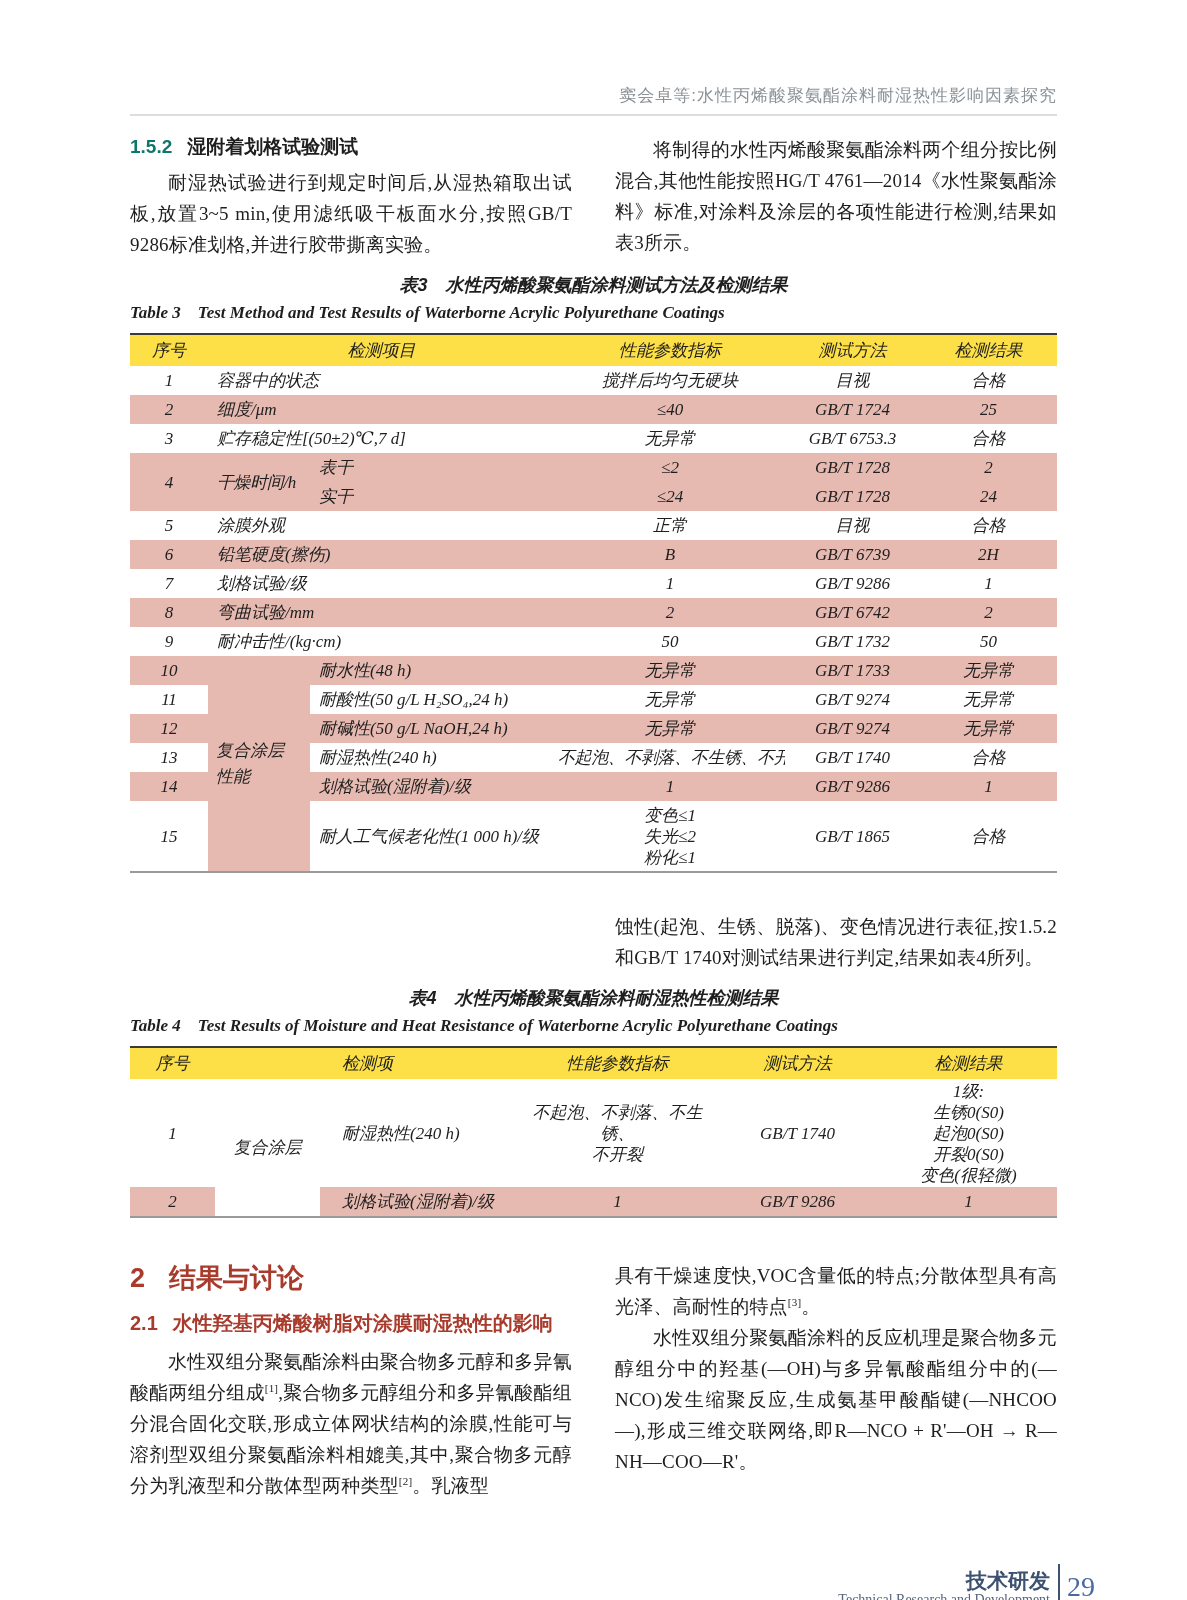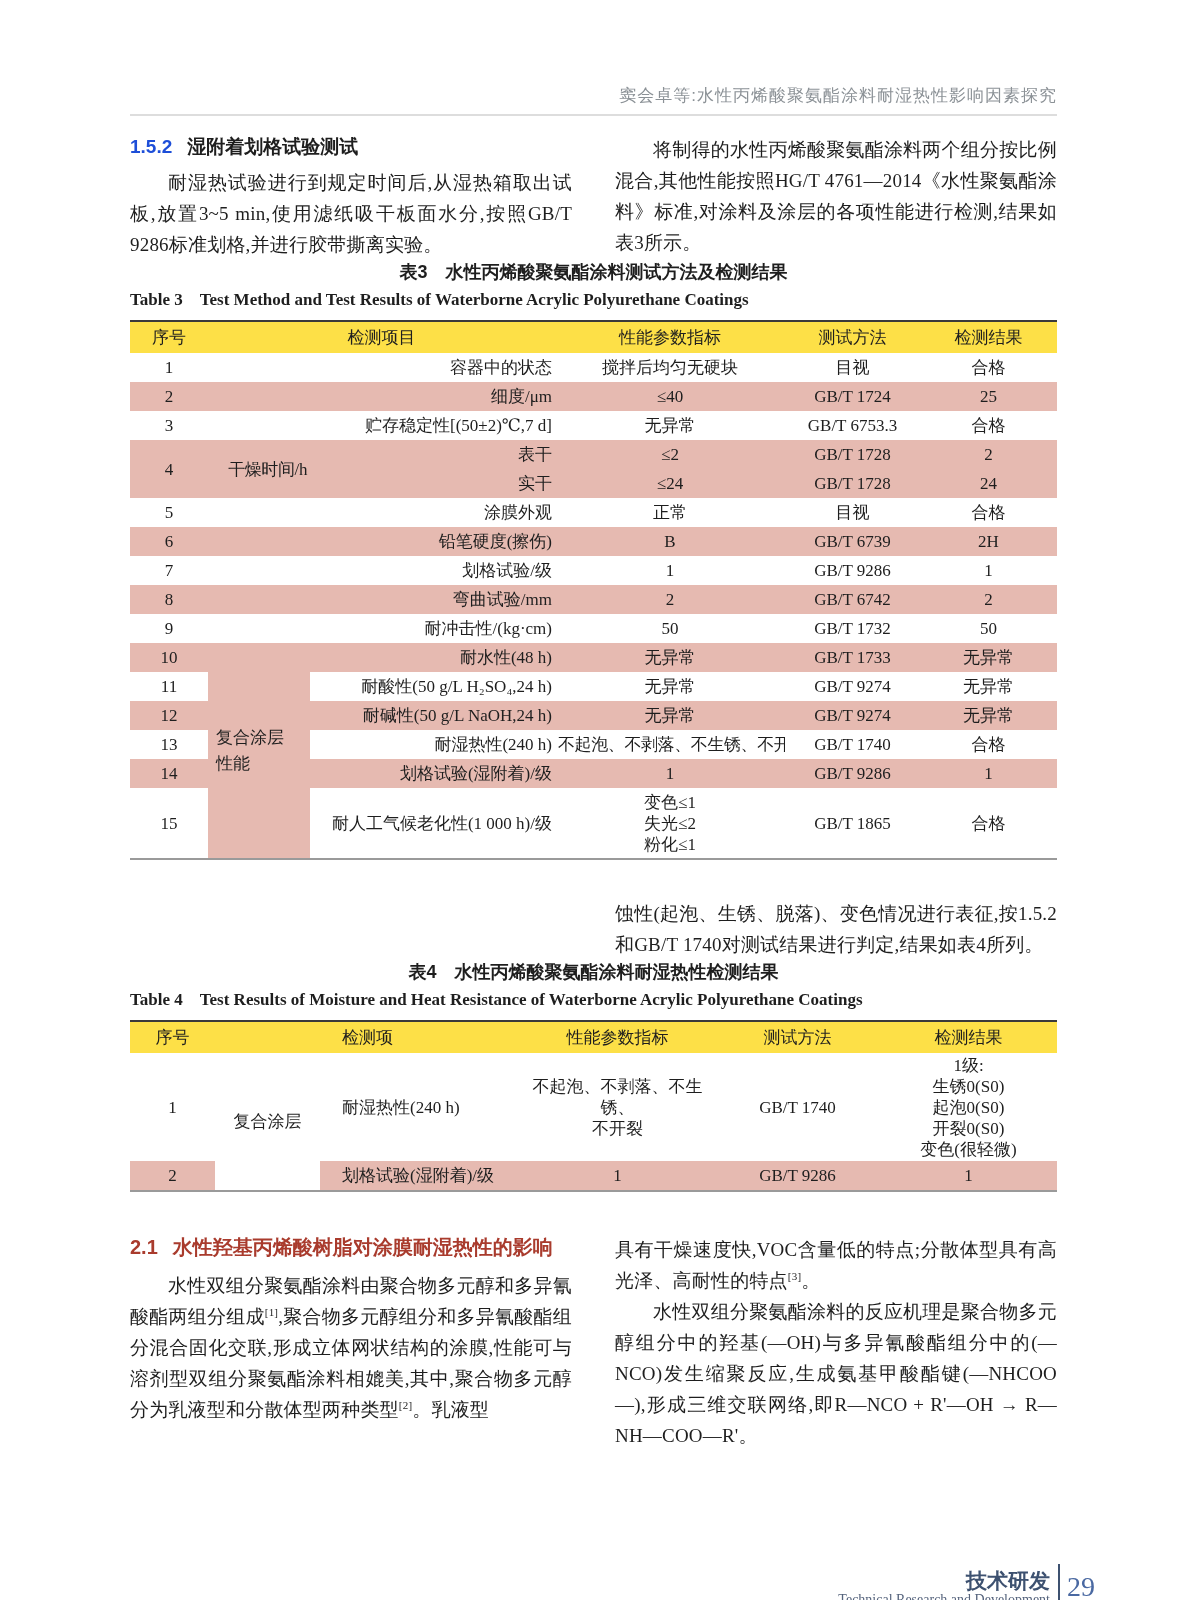--- a/index.html
+++ b/index.html
@@ -8,42 +8,42 @@
   .content{position:absolute;left:130px;top:0;width:927px;}
   .runhead{margin-top:84px;text-align:right;font-size:17px;color:#8b9196;letter-spacing:1px;
            font-family:"Liberation Sans","DejaVu Sans",sans-serif;}
   .rule{border-bottom:2px solid #dddddd;margin-top:7px;}
   .cols{display:flex;justify-content:space-between;}
   .col{width:442px;}
   p.body{margin:0;font-size:19px;line-height:31px;text-align:justify;letter-spacing:0.2px;}
   .ind{text-indent:2em;}
   sup{font-size:11px;line-height:0;}
   .h3{margin-top:18px;margin-bottom:7px;font-family:"Liberation Sans","DejaVu Sans",sans-serif;font-size:19px;}
-  .h3 .num{color:#1d4ed8;font-weight:bold;margin-right:15px;}
+  .h3 .num{color:#0f766e;font-weight:bold;margin-right:15px;}
   .h3 .ttl{color:#1e1e1e;font-weight:600;}
   .h2red{font-family:"Liberation Sans","DejaVu Sans",sans-serif;font-size:20px;font-weight:bold;
          color:#a93b2d;margin:0 0 9px 0;}
   .h2red .num{margin-right:15px;}
   .h1red{font-family:"Liberation Sans","DejaVu Sans",sans-serif;font-size:27px;font-weight:bold;
          color:#a93b2d;margin:0 0 14px 0;}
   .h1red .num{margin-right:24px;}
   .mt24{margin-top:24px;}
   .mt42{margin-top:42px;}
-  .tblock{}
+  .tblock{margin-top:13px;font-style:italic;}
   .ttl-cn{text-align:center;font-family:"Liberation Sans","DejaVu Sans",sans-serif;font-weight:bold;font-size:18px;}
   .ttl-en{text-align:left;font-weight:bold;font-size:17px;margin-top:4px;}
   table.ptable{border-collapse:collapse;table-layout:fixed;width:927px;margin-top:9px;
                border-top:2px solid #3a3a3a;border-bottom:2px solid #9a9a9a;font-size:17px;}
   .ptable td,.ptable th{padding:0 3px;text-align:center;vertical-align:middle;font-weight:normal;
                         height:29px;line-height:21px;overflow:hidden;}
   .ptable thead th{background:#fde047;height:31px;}
   tr.pk td{background:#e6bab1;}
   td.gcell{background:#e6bab1;text-align:left;padding-left:8px;line-height:26px;}
   td.gc4{background:#ffffff;text-align:center;vertical-align:middle;}
-  td.lft{text-align:right;padding-left:9px;}
+  td.lft{text-align:left;padding-left:9px;}
   td.lft4{text-align:left;padding-left:22px;}
   td.nowrap{white-space:nowrap;letter-spacing:-0.4px;}
   tr.tall td{height:70px;}
   tr.tall4 td{height:108px;}
   .footer{position:absolute;top:1564px;right:127px;display:flex;align-items:center;}
   .f-text{text-align:right;margin-right:8px;}
   .f-cn{font-family:"Liberation Sans","DejaVu Sans",sans-serif;font-weight:bold;font-size:21px;
         color:#3d5170;line-height:25px;}
   .f-en{font-size:14px;color:#55637c;line-height:14px;}
   .f-bar{width:2px;height:46px;background:#3d5170;margin-right:7px;}
@@ -269,20 +269,23 @@
             <td>1</td>
             <td>GB/T 9286</td>
             <td>1</td>
           </tr>
         </tbody>
       </table>
     </div>
 
     <div class="cols mt42">
       <div class="col">
+        <div class="h1red">
+          <span class="num">2</span><span>结果与讨论</span>
+        </div>
         <div class="h2red">
           <span class="num">2.1</span><span>水性羟基丙烯酸树脂对涂膜耐湿热性的影响</span>
         </div>
         <p class="body ind"><span>水性双组分聚氨酯涂料由聚合物多元醇和多异氰酸酯两组分组成</span><sup>[1]</sup><span>,聚合物多元醇组分和多异氰酸酯组分混合固化交联,形成立体网状结构的涂膜,性能可与溶剂型双组分聚氨酯涂料相媲美,其中,聚合物多元醇分为乳液型和分散体型两种类型</span><sup>[2]</sup><span>。乳液型</span></p>
       </div>
       <div class="col">
         <p class="body"><span>具有干燥速度快,VOC含量低的特点;分散体型具有高光泽、高耐性的特点</span><sup>[3]</sup><span>。</span></p>
         <p class="body ind">水性双组分聚氨酯涂料的反应机理是聚合物多元醇组分中的羟基(—OH)与多异氰酸酯组分中的(—NCO)发生缩聚反应,生成氨基甲酸酯键(—NHCOO—),形成三维交联网络,即R—NCO + R'—OH → R—NH—COO—R'。</p>
       </div>
     </div>

